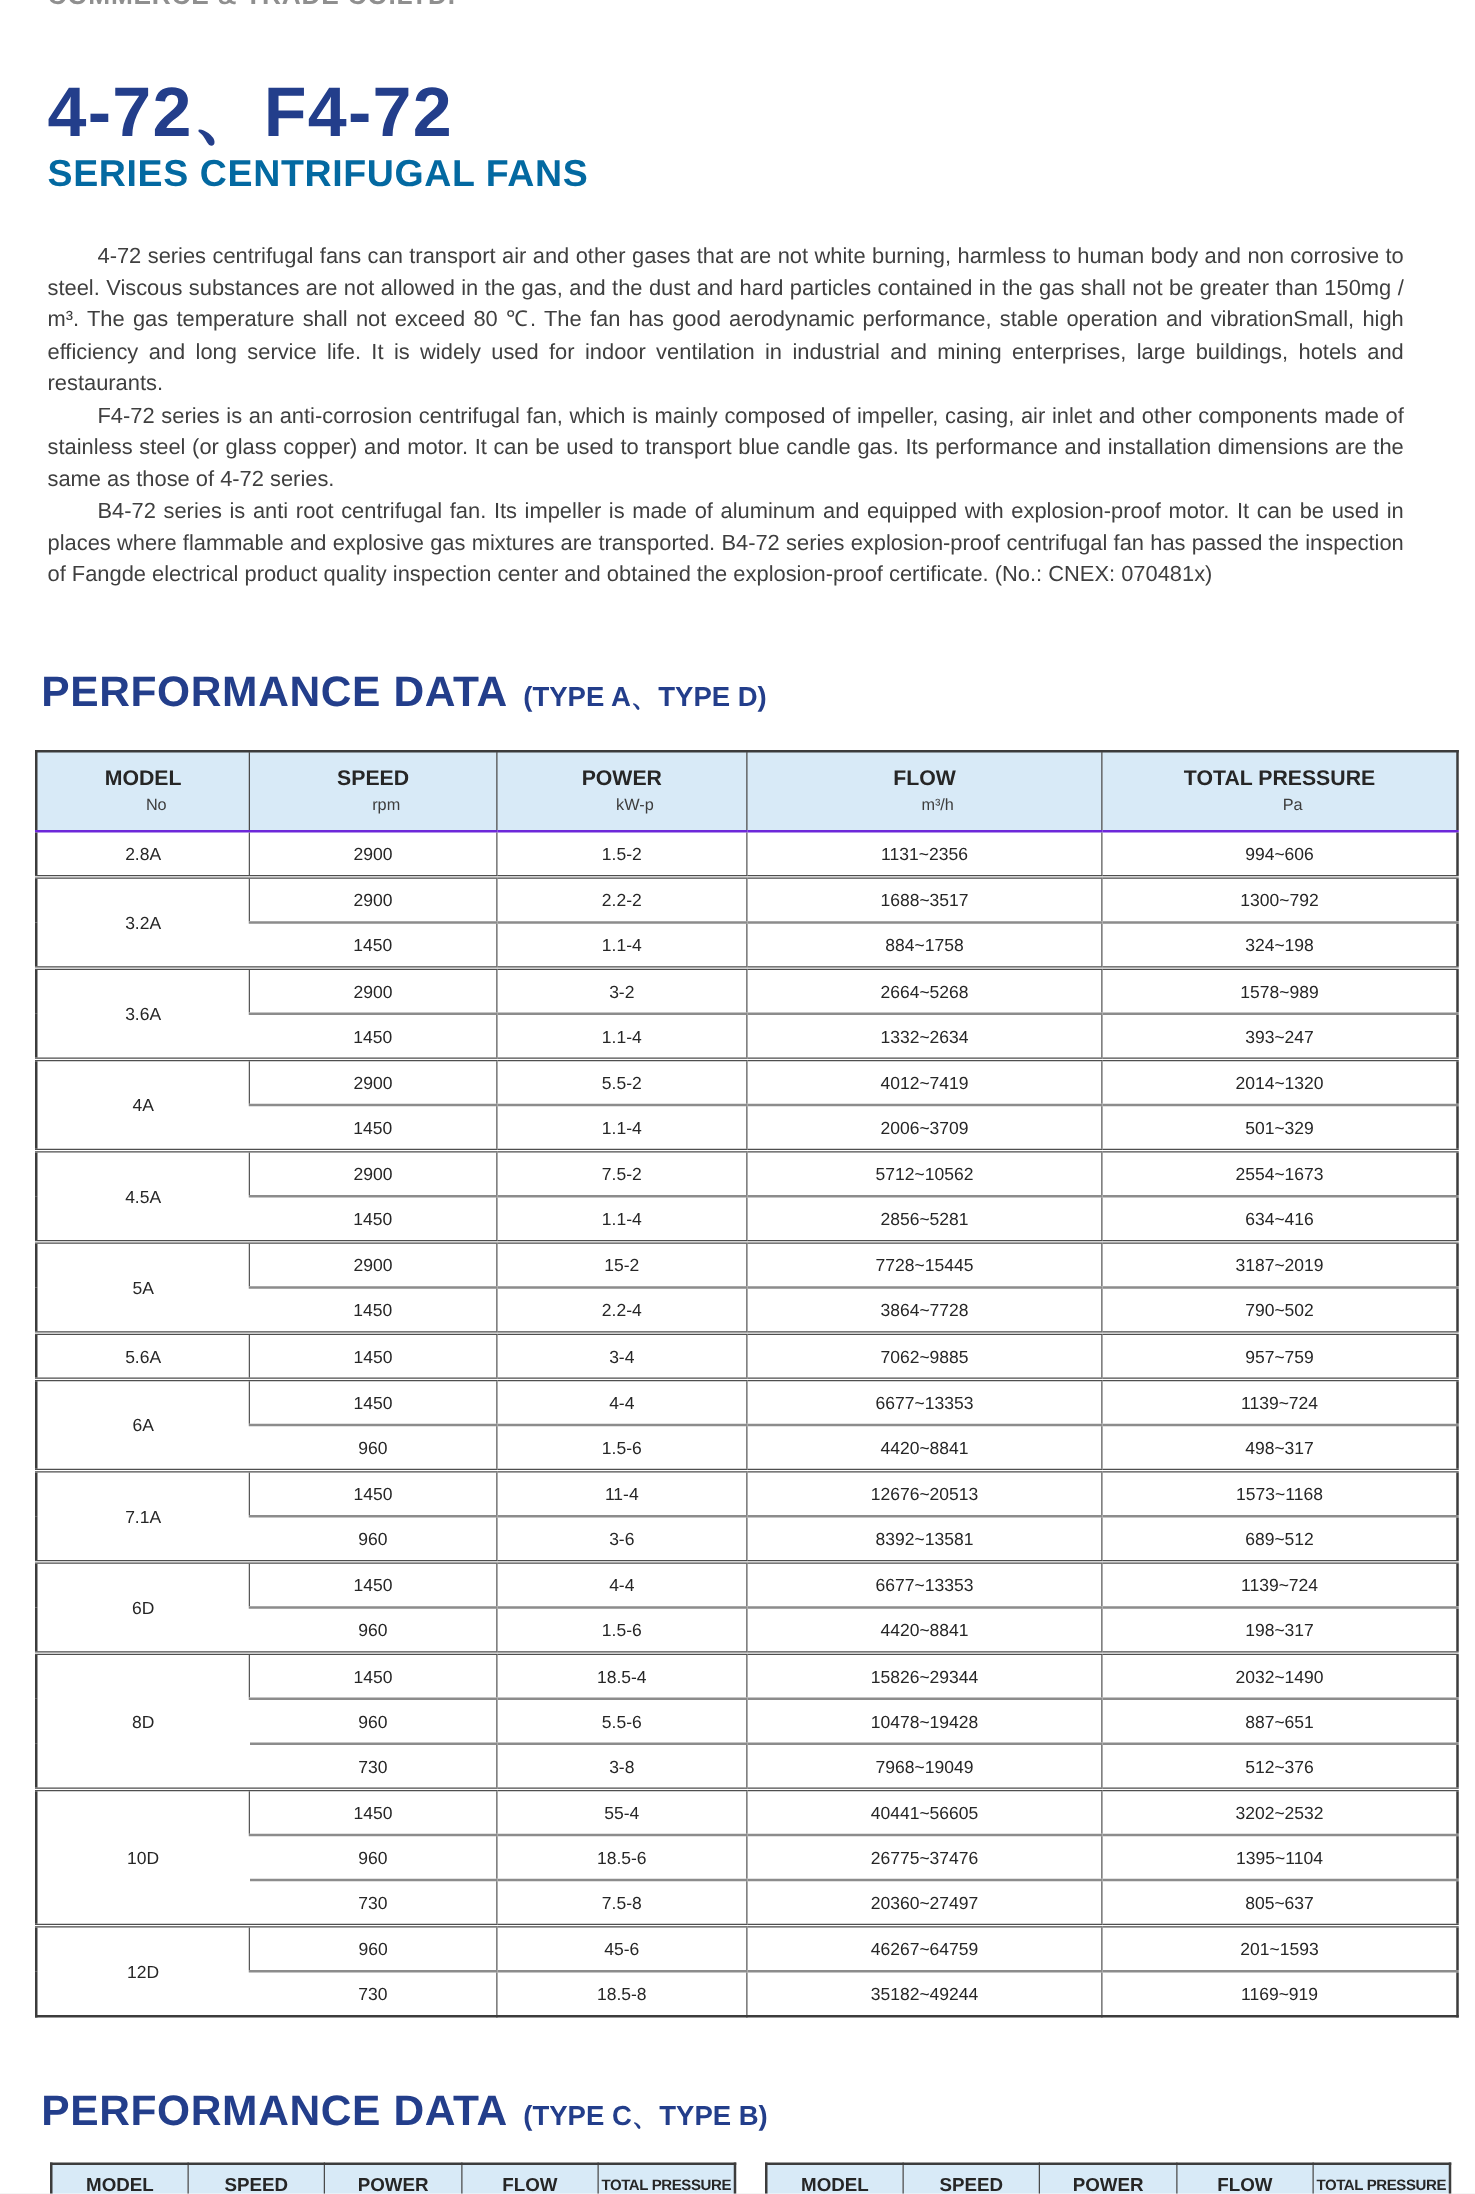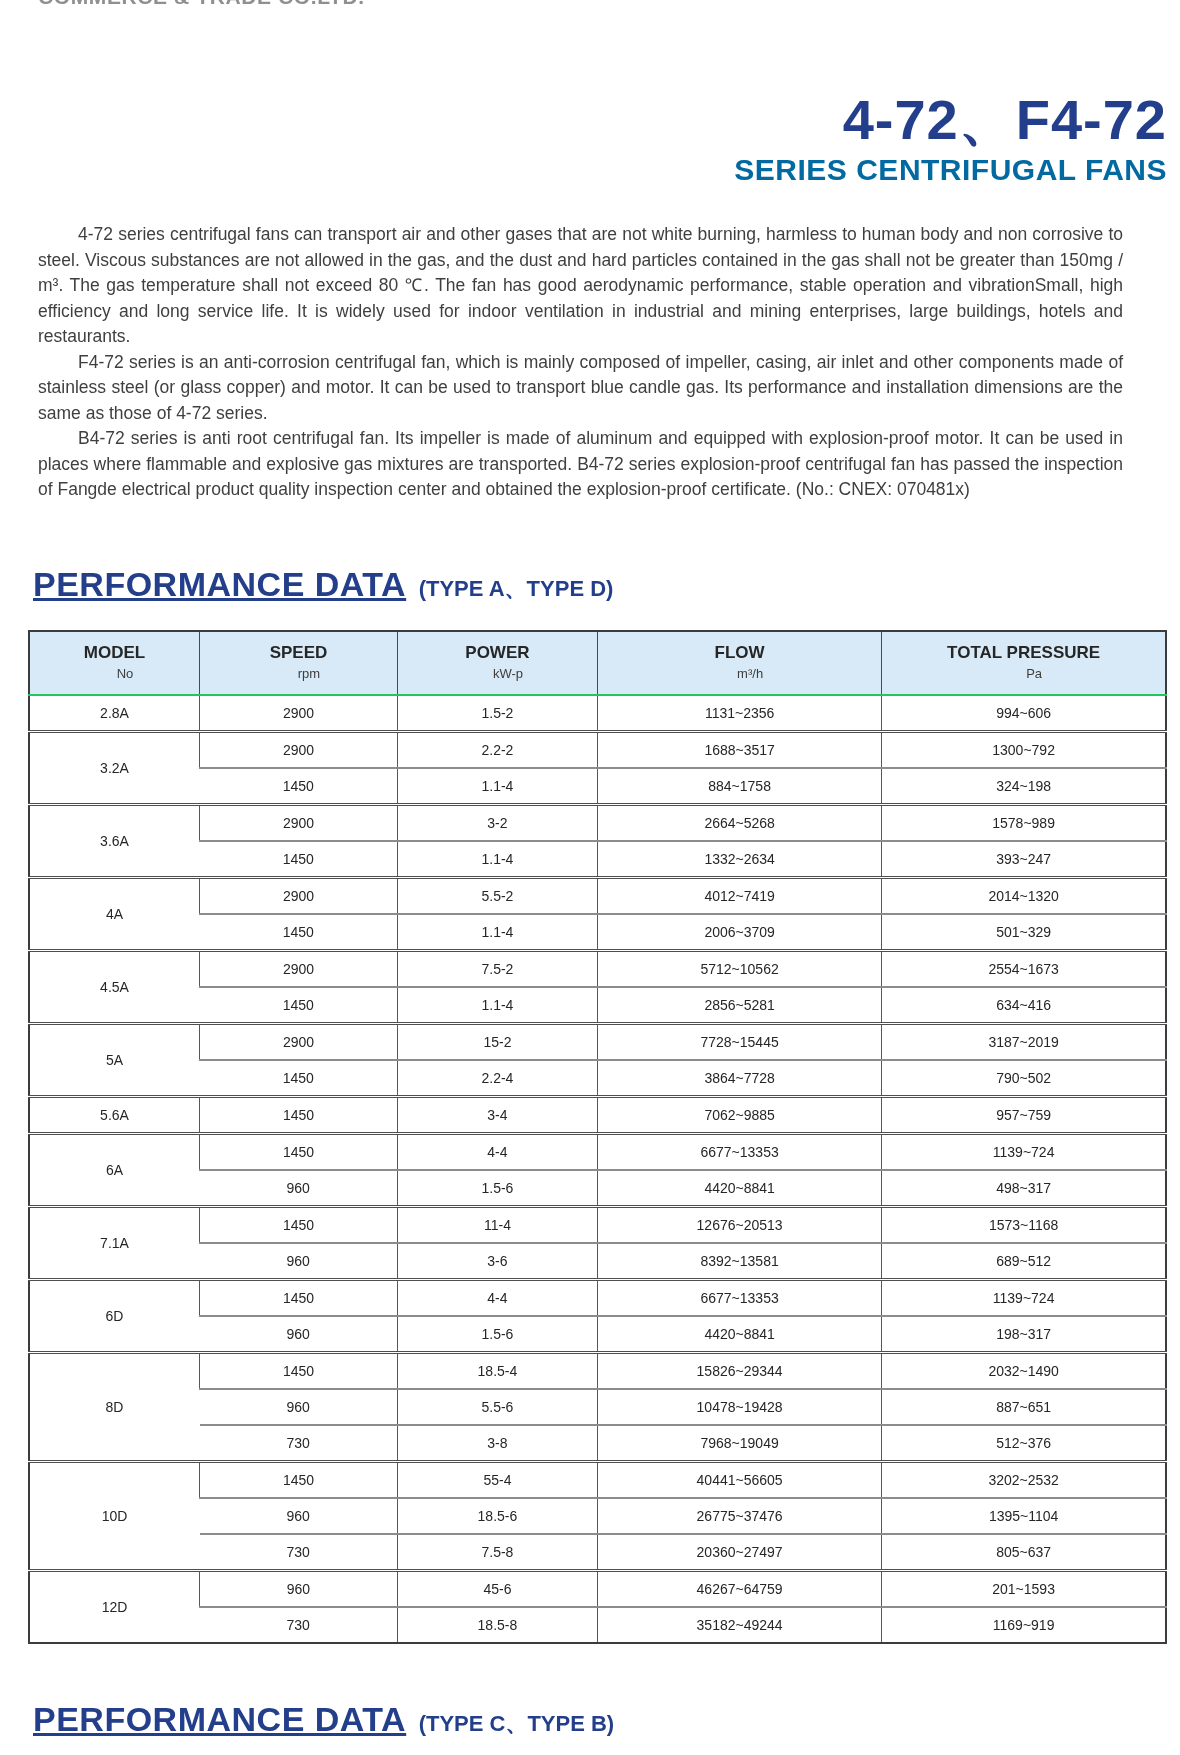--- a/index.html
+++ b/index.html
@@ -7,47 +7,47 @@
     position:relative; width:1180px; height:1755px; margin:0 auto;
     background:#ffffff; overflow:hidden; box-sizing:border-box;
     padding:0 13px 0 28px;
     font-family:"Liberation Sans", sans-serif;
   }
   .company-strip {
     position:absolute; top:-15px; left:38px;
     font-size:21px; font-weight:600; color:#8f8f8f; letter-spacing:0.6px;
     white-space:nowrap;
   }
-  .title-block { padding-top:92px; padding-left:10px;text-align:right; }
+  .title-block { padding-top:62px; padding-left:10px; }
   .page-title {
     margin:0; font-size:56px; line-height:1; font-weight:700;
     color:#233e8b; letter-spacing:1px;
   }
   .page-subtitle {
     margin:6px 0 0 0; font-size:30px; line-height:32px; font-weight:700;
     color:#0369a1; letter-spacing:0.5px;
   }
   .body-text { margin:36px 44px 0 10px; }
   .body-text p {
     margin:0; font-size:17.5px; line-height:25.5px; color:#3f3f3f;
     text-align:justify; text-indent:40px;
   }
   .section-title { margin:62px 0 0 5px; line-height:38px; white-space:nowrap; }
   .section-title.second { margin-top:56px; }
-  .st-big  { font-size:34px; font-weight:700; color:#233e8b; letter-spacing:0.5px;text-decoration:underline; }
+  .st-big  { font-size:34px; font-weight:700; color:#233e8b; letter-spacing:0.5px; }
   .st-small{ font-size:22px; font-weight:700; color:#233e8b; margin-left:8px; }
 
   table.perf {
     border-collapse:collapse; table-layout:fixed;
     border:2px solid #3c3c3c; background:#fff;
   }
   table.perf.main { width:1139px; margin-top:20px; }
   table.perf th {
     background:#d8eaf7; height:62px; padding:0;
-    border-left:1px solid #4a4a4a; border-bottom:2px solid #22c55e;
+    border-left:1px solid #4a4a4a; border-bottom:2px solid #6d28d9;
     vertical-align:middle; text-align:center; font-weight:400;
   }
   table.perf th:first-child, table.perf td:first-child { border-left:none; }
   .h-label { font-size:17px; font-weight:700; color:#262626; line-height:20px; }
   .h-unit  { font-size:13px; color:#3d3d3d; line-height:16px; margin-top:3px;padding-left:21px; }
   table.perf td {
     height:34px; padding:0 4px; text-align:center; vertical-align:middle;
     font-size:14px; color:#262626; border-left:1px solid #585858;
   }
   table.perf tr.sub-row td   { border-top:2px solid #8c8c8c; }

